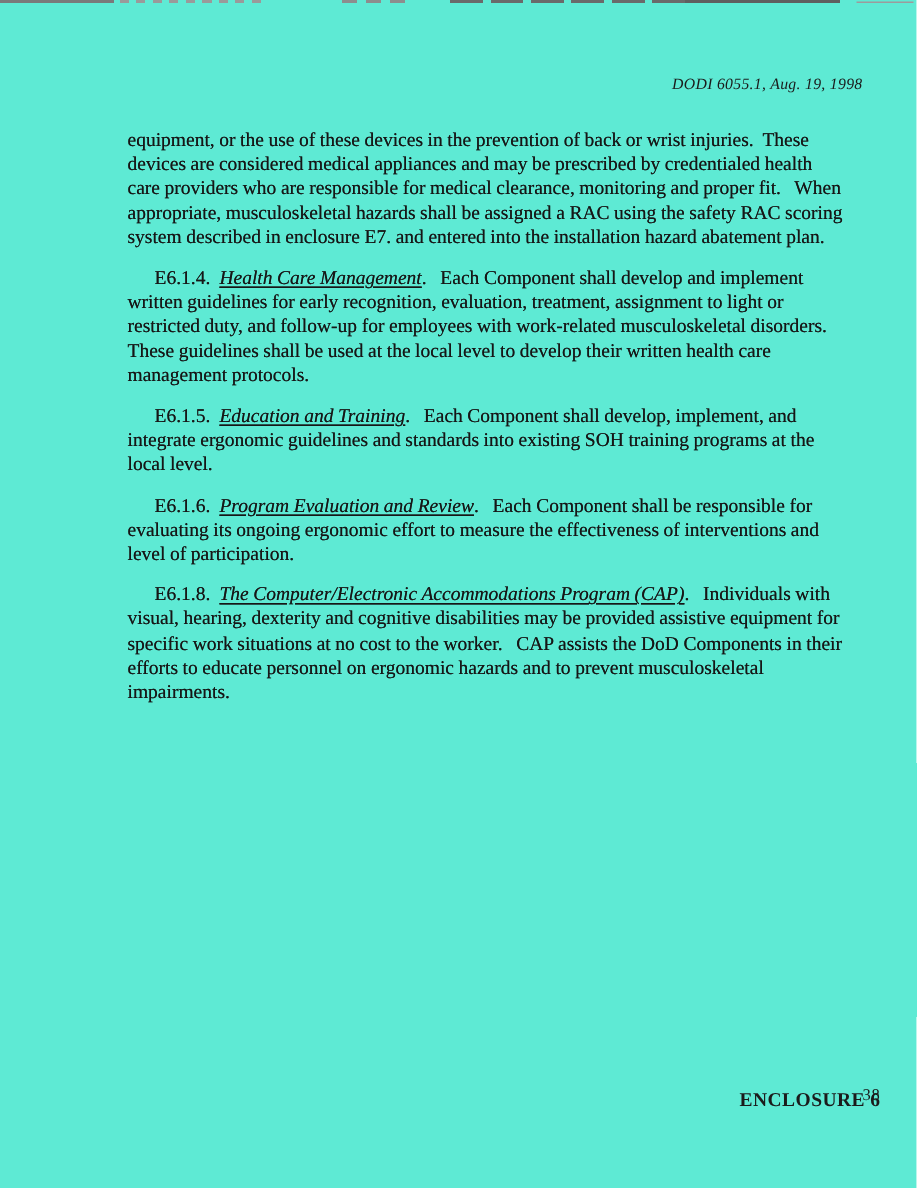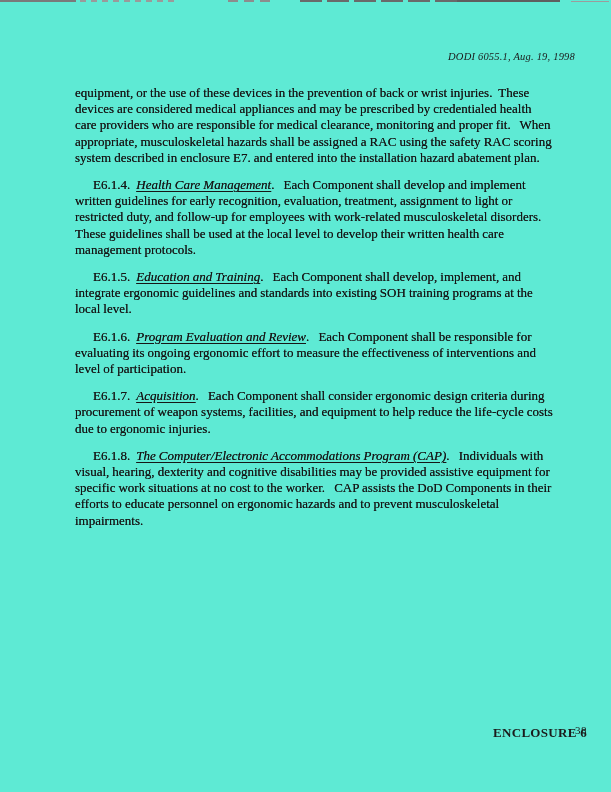--- a/index.html
+++ b/index.html
@@ -37,21 +37,21 @@
     top: 51px;
     right: 36px;
     font-size: 10.5px;
     font-style: italic;
     letter-spacing: 0.2px;
     color: #1b1b1b;
   }
   .content {
     position: absolute;
     top: 85px;
-    left: 75px;
+    left: 85px;
     width: 478px;
     font-size: 13px;
     line-height: 16.2px;
     text-shadow: 0 0 0.35px rgba(25,25,25,0.85);
     word-spacing: -0.2px;
   }
   .content p {
     margin: 0 0 11px 0;
     white-space: pre-wrap;
   }
@@ -90,20 +90,19 @@
 <div class="page">
   <div class="scan-line"></div>
 
   <div class="doc-ref">DODI 6055.1, Aug. 19, 1998</div>
 
   <div class="content">
       <p>equipment, or the use of these devices in the prevention of back or wrist injuries.  These devices are considered medical appliances and may be prescribed by credentialed health care providers who are responsible for medical clearance, monitoring and proper fit.   When appropriate, musculoskeletal hazards shall be assigned a RAC using the safety RAC scoring system described in enclosure E7. and entered into the installation hazard abatement plan.</p>
       <p class="indent"><span>E6.1.4.  </span><span class="ptitle">Health Care Management</span>.   Each Component shall develop and implement written guidelines for early recognition, evaluation, treatment, assignment to light or restricted duty, and follow-up for employees with work-related musculoskeletal disorders.   These guidelines shall be used at the local level to develop their written health care management protocols.</p>
       <p class="indent"><span>E6.1.5.  </span><span class="ptitle">Education and Training</span>.   Each Component shall develop, implement, and integrate ergonomic guidelines and standards into existing SOH training programs at the local level.</p>
       <p class="indent"><span>E6.1.6.  </span><span class="ptitle">Program Evaluation and Review</span>.   Each Component shall be responsible for evaluating its ongoing ergonomic effort to measure the effectiveness of interventions and level of participation.</p>
-      <p class="indent"><span>E6.1.7.  </span><span class="ptitle">Acquisition</span>.   Each Component shall consider ergonomic design criteria during procurement of weapon systems, facilities, and equipment to help reduce the life-cycle costs due to ergonomic injuries.</p>
       <p class="indent"><span>E6.1.8.  </span><span class="ptitle">The Computer/Electronic Accommodations Program (CAP)</span>.   Individuals with visual, hearing, dexterity and cognitive disabilities may be provided assistive equipment for specific work situations at no cost to the worker.   CAP assists the DoD Components in their efforts to educate personnel on ergonomic hazards and to prevent musculoskeletal impairments.</p>
     </div>
 
   <div class="page-number">38</div>
 
   <div class="enclosure-label">ENCLOSURE 6</div>
 </div>
 
 </body></html>

